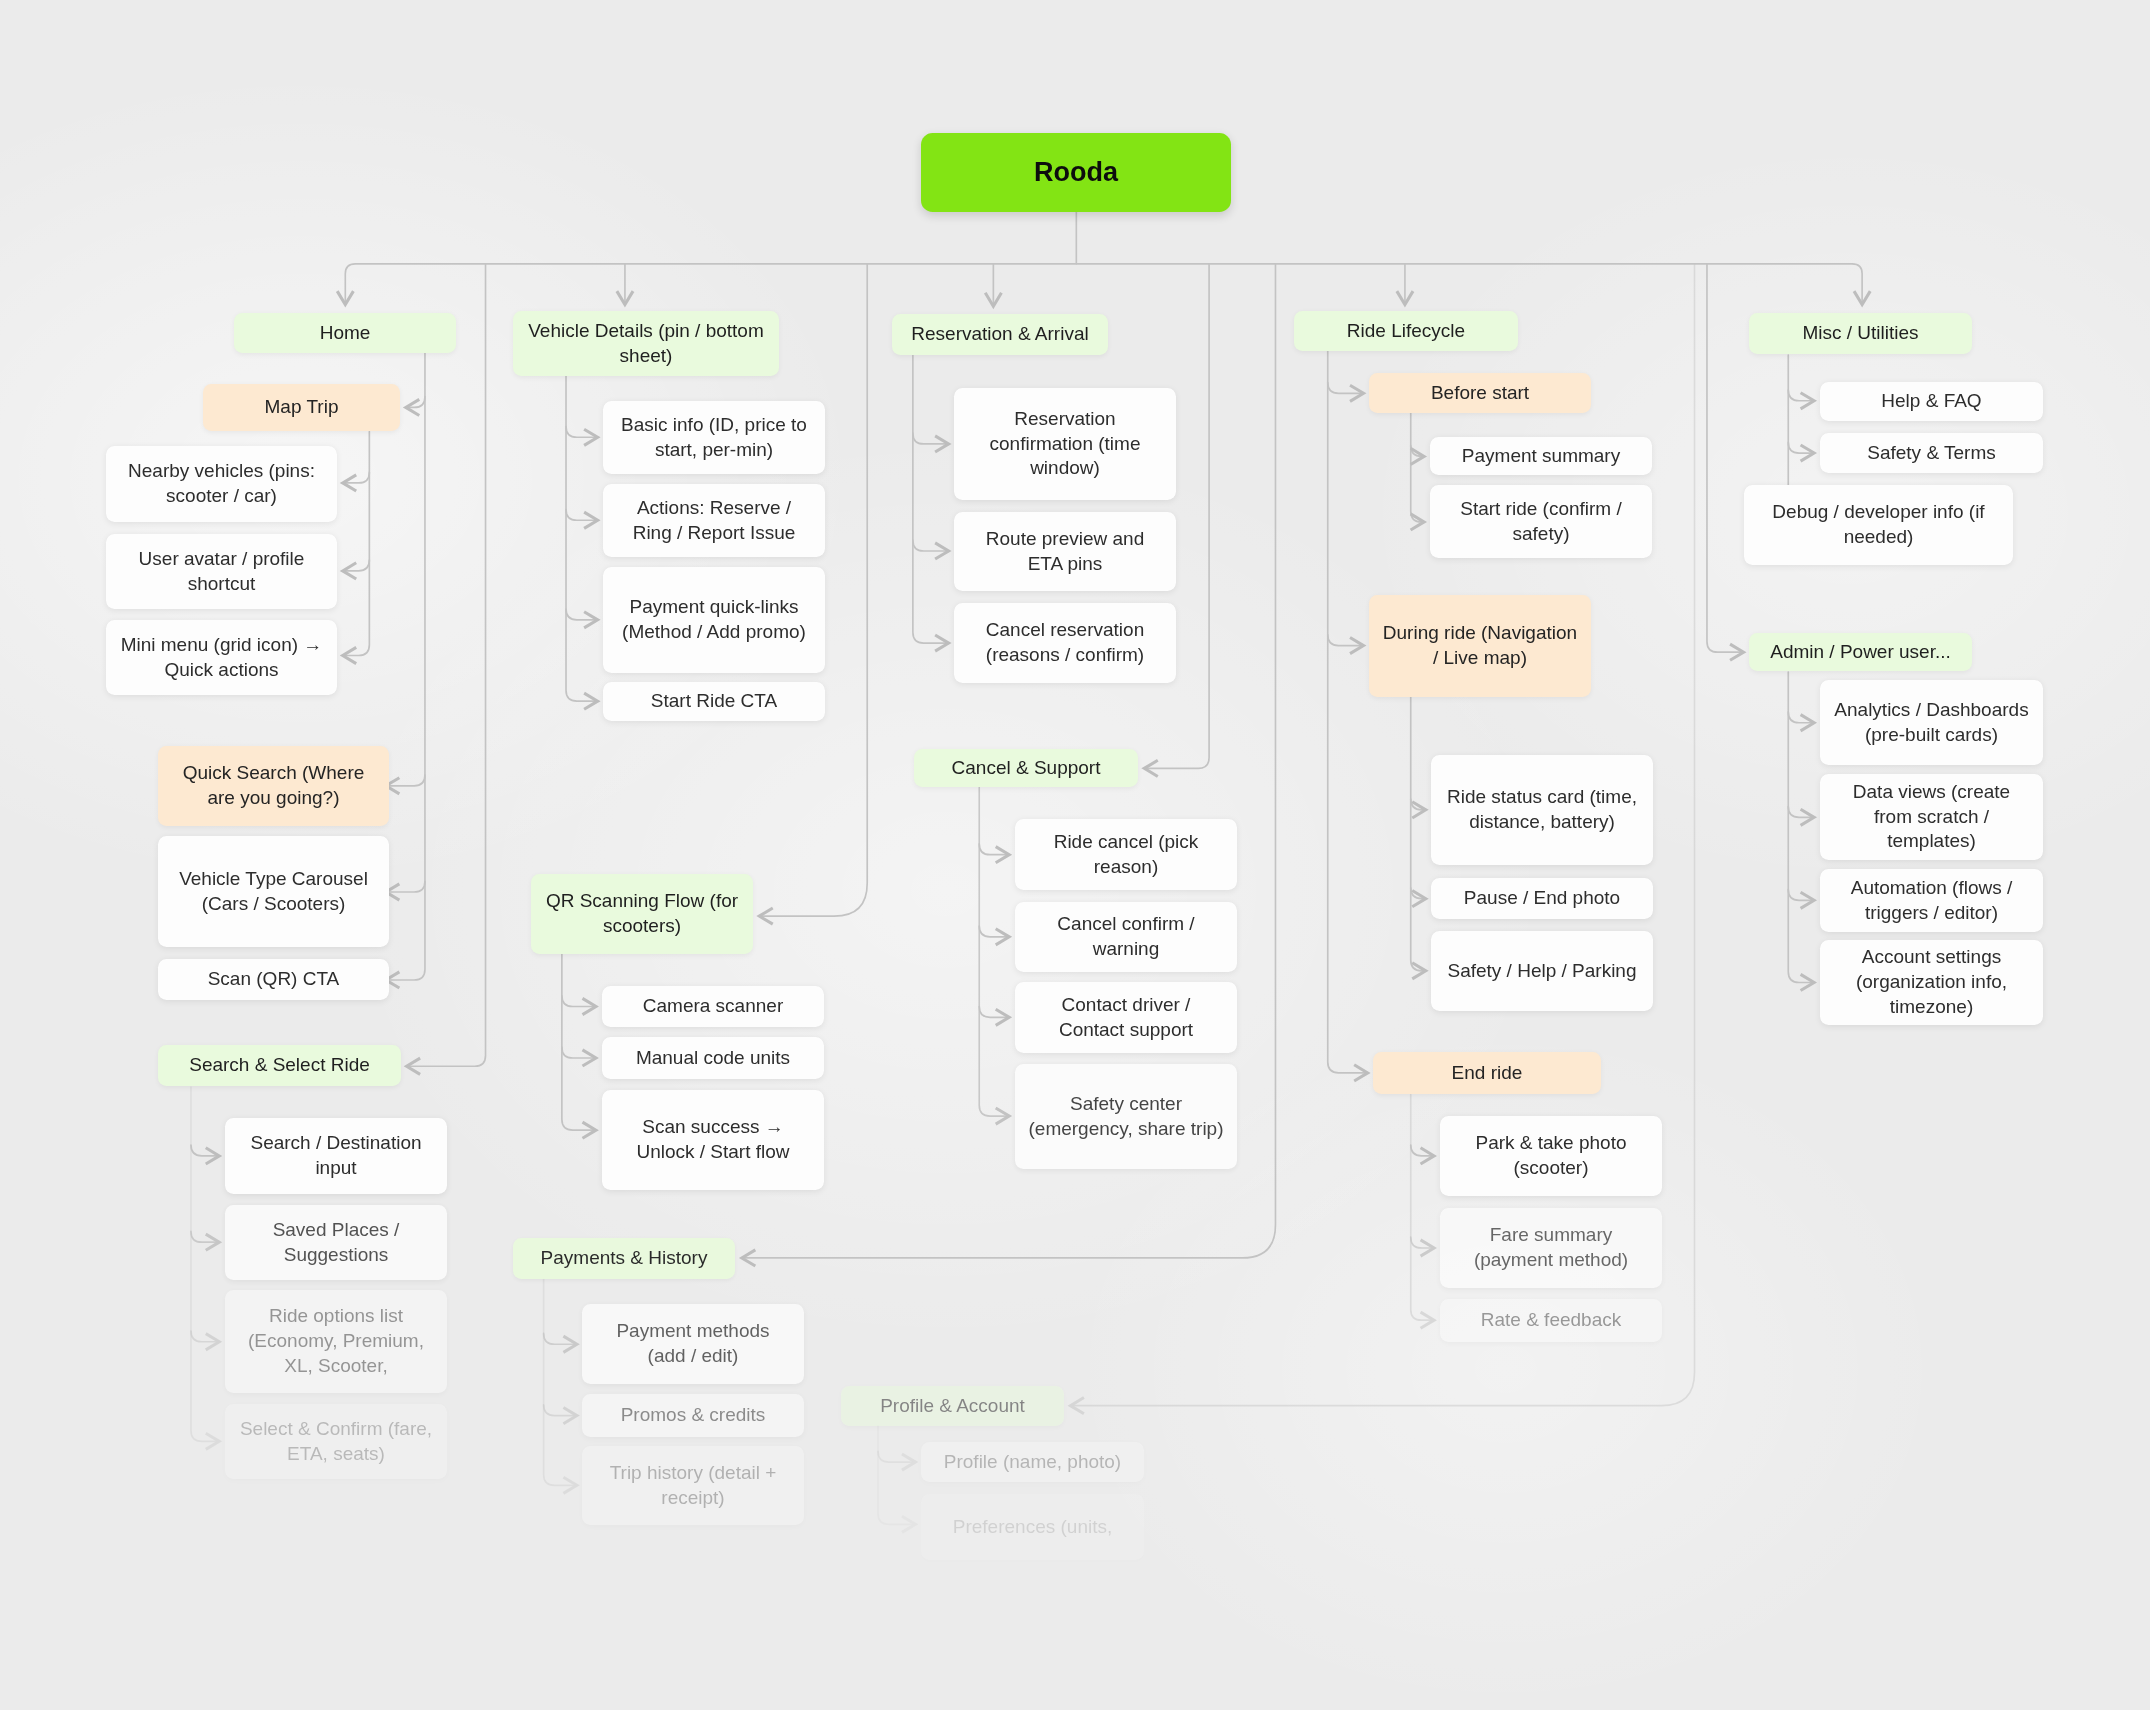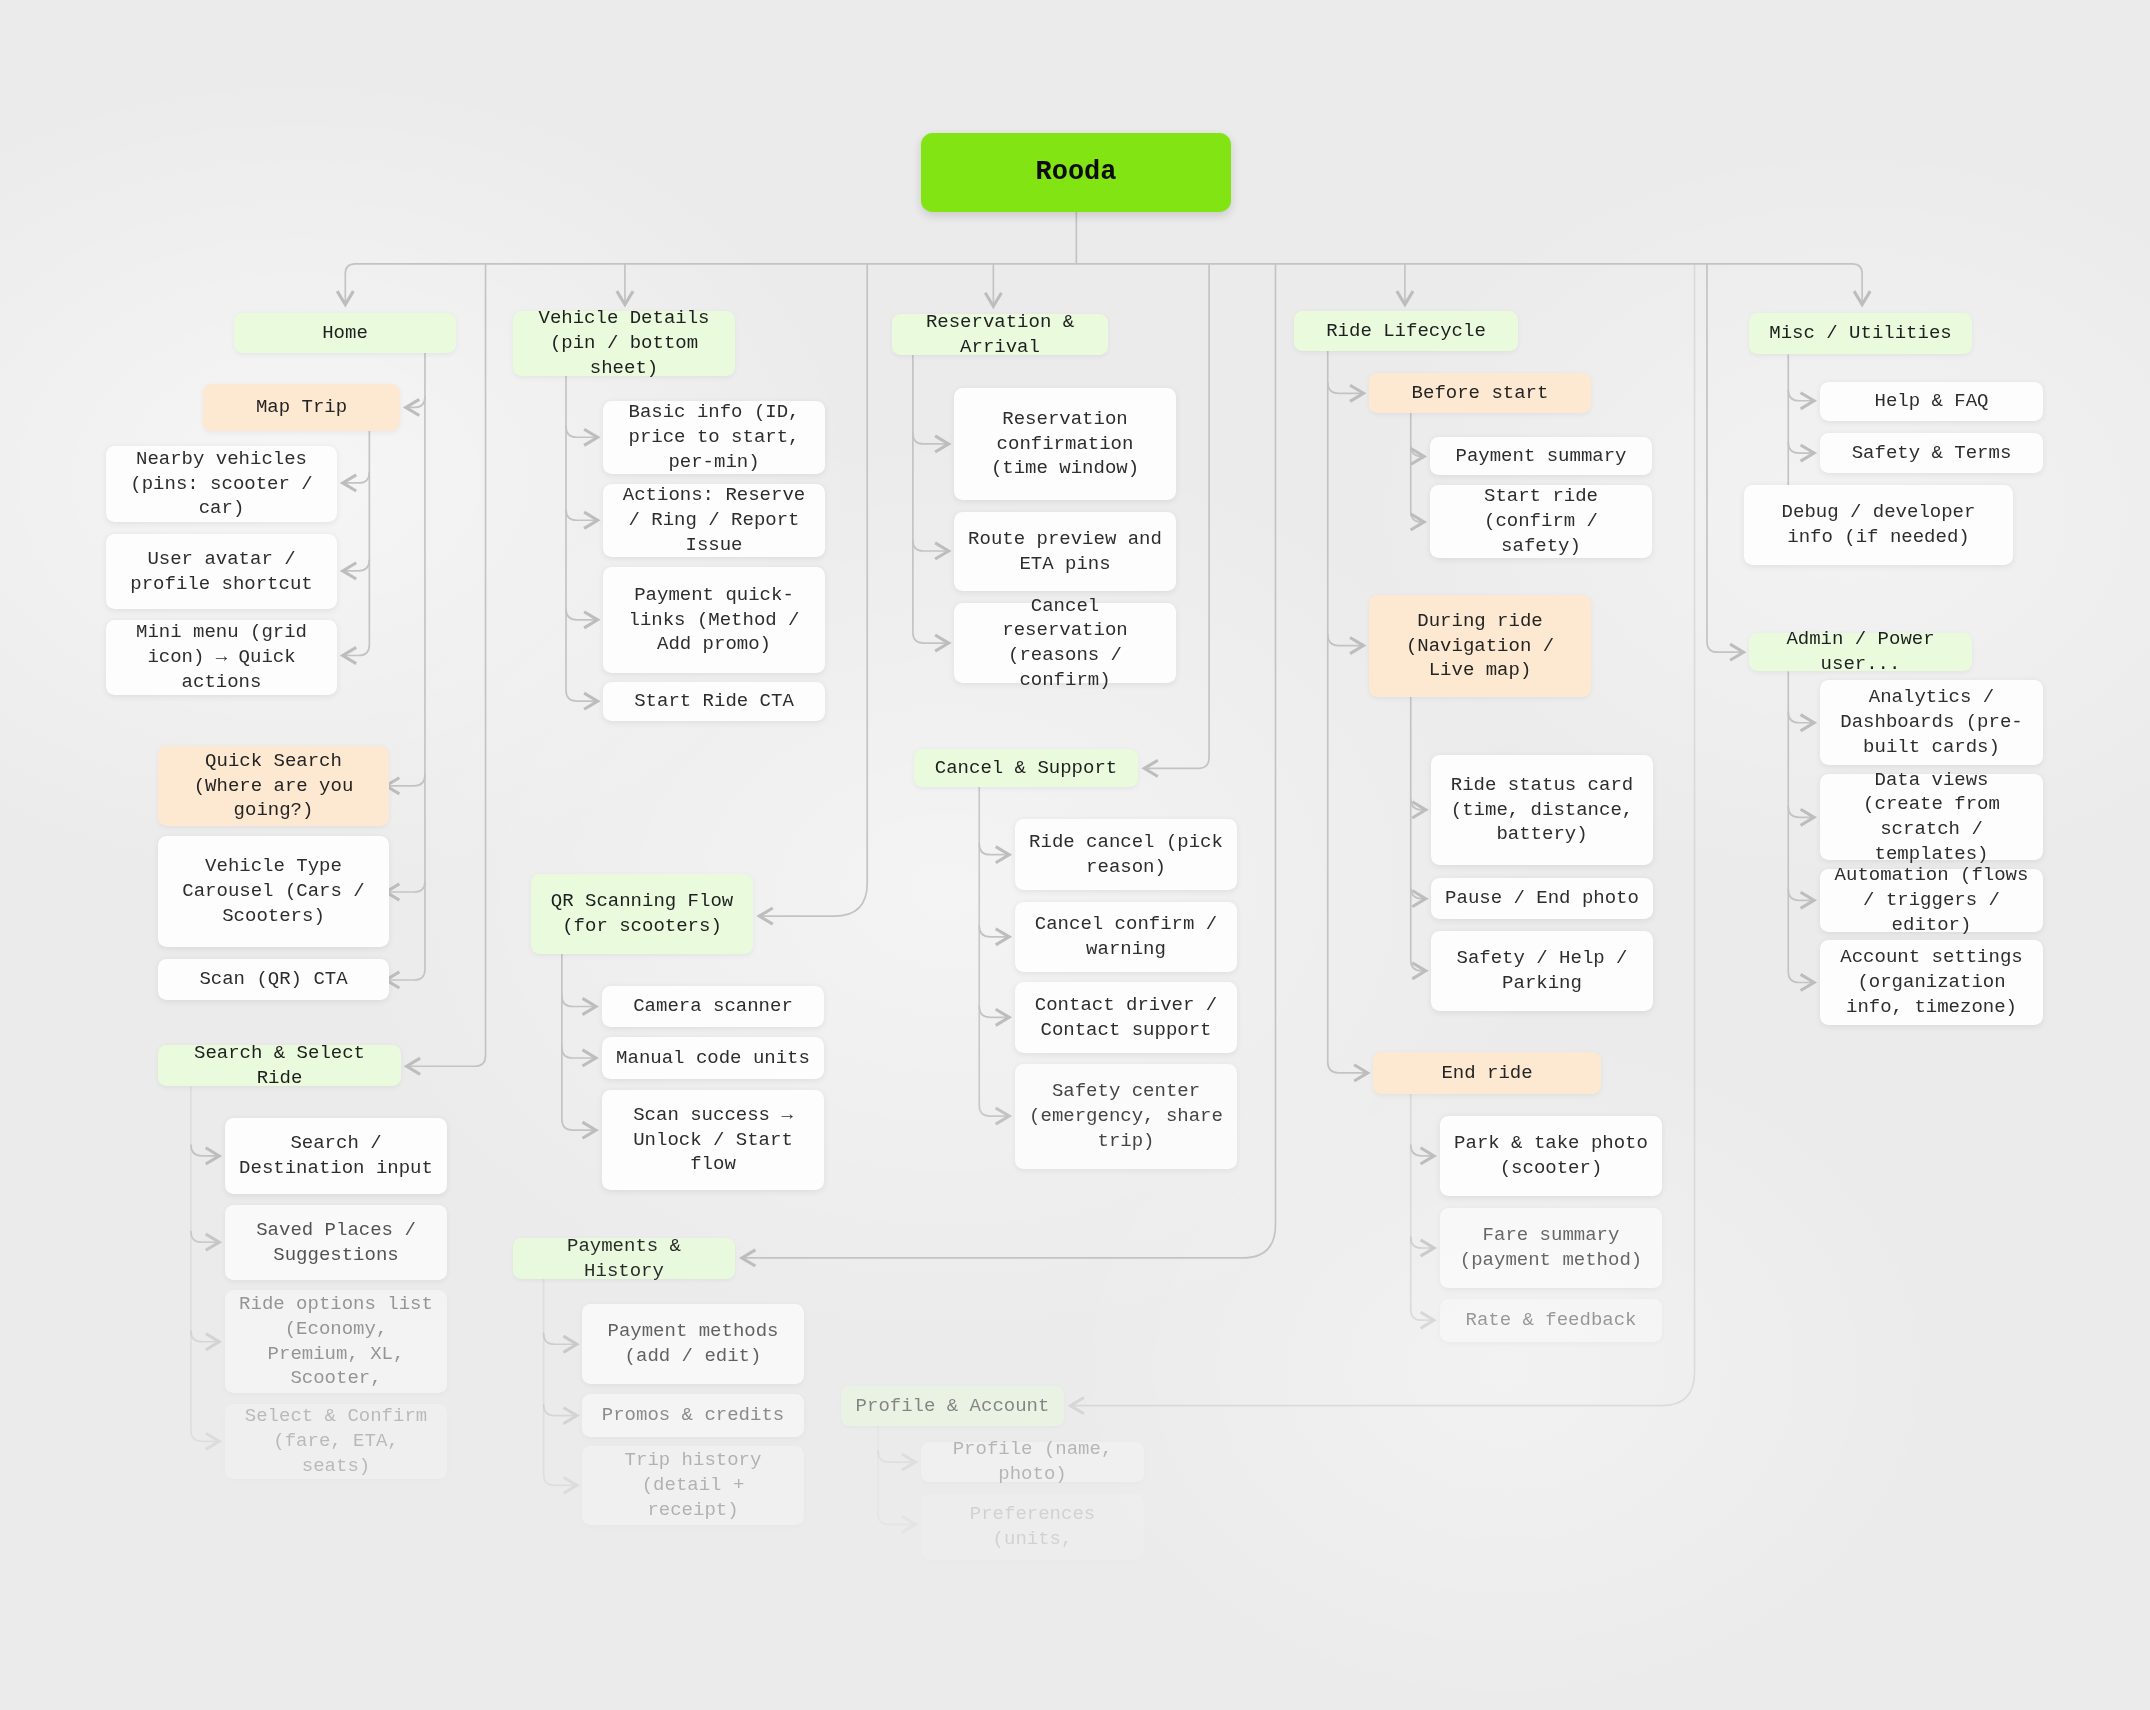--- a/index.html
+++ b/index.html
@@ -1,18 +1,18 @@
 <!DOCTYPE html>
 <html style="font-size:13.3px"><head>
 <meta charset="utf-8">
 <style>
   html,body{margin:0;padding:0;background:#e4e4e4;}
   .stage{
     position:relative;width:2151px;height:1711px;overflow:hidden;
-    font-family:Liberation Mono, monospace;
+    font-family:Liberation Sans, sans-serif;
     background:
       radial-gradient(913px 664px at 14% 28%, rgba(255,255,255,.55), rgba(255,255,255,0) 62%),
       radial-gradient(996px 747px at 44% 52%, rgba(255,255,255,.45), rgba(255,255,255,0) 62%),
       radial-gradient(830px 631px at 86% 30%, rgba(255,255,255,.4), rgba(255,255,255,0) 60%),
       radial-gradient(747px 581px at 70% 80%, rgba(255,255,255,.35), rgba(255,255,255,0) 60%),
       #ebebeb;
   }
   svg.wires{position:absolute;left:0;top:0;}
   .n{
     position:absolute;display:flex;align-items:center;justify-content:center;
@@ -144,21 +144,21 @@
   <div class="n sub" style="left:158px;top:746px;width:231px;height:80px">Quick Search (Where are you going?)</div>
   <div class="n card" style="left:158px;top:836px;width:231px;height:111px">Vehicle Type Carousel (Cars / Scooters)</div>
   <div class="n card" style="left:158px;top:959px;width:231px;height:41px">Scan (QR) CTA</div>
 
   <div class="n section" style="left:158px;top:1045px;width:243px;height:41px">Search &amp; Select Ride</div>
   <div class="n card" style="left:225px;top:1205px;width:222px;height:75px;opacity:.8">Saved Places / Suggestions</div>
   <div class="n card" style="left:225px;top:1118px;width:222px;height:76px">Search / Destination input</div>
   <div class="n card" style="left:225px;top:1290px;width:222px;height:103px;opacity:.45">Ride options list (Economy, Premium, XL, Scooter,</div>
   <div class="n card" style="left:225px;top:1404px;width:222px;height:75px;opacity:.26">Select &amp; Confirm (fare, ETA, seats)</div>
 
-  <div class="n section" style="left:513px;top:311px;width:222px;height:65px">Vehicle Details (pin / bottom sheet)</div>
+  <div class="n section" style="left:513px;top:311px;width:266px;height:65px">Vehicle Details (pin / bottom sheet)</div>
   <div class="n card" style="left:603px;top:401px;width:222px;height:73px">Basic info (ID, price to start, per-min)</div>
   <div class="n card" style="left:603px;top:484px;width:222px;height:73px">Actions: Reserve / Ring / Report Issue</div>
   <div class="n card" style="left:603px;top:567px;width:222px;height:106px">Payment quick-links (Method / Add promo)</div>
   <div class="n card" style="left:603px;top:682px;width:222px;height:39px">Start Ride CTA</div>
 
   <div class="n section" style="left:531px;top:874px;width:222px;height:80px">QR Scanning Flow (for scooters)</div>
   <div class="n card" style="left:602px;top:986px;width:222px;height:41px">Camera scanner</div>
   <div class="n card" style="left:602px;top:1037px;width:222px;height:42px">Manual code units</div>
   <div class="n card" style="left:602px;top:1090px;width:222px;height:100px">Scan success → Unlock / Start flow</div>
 

